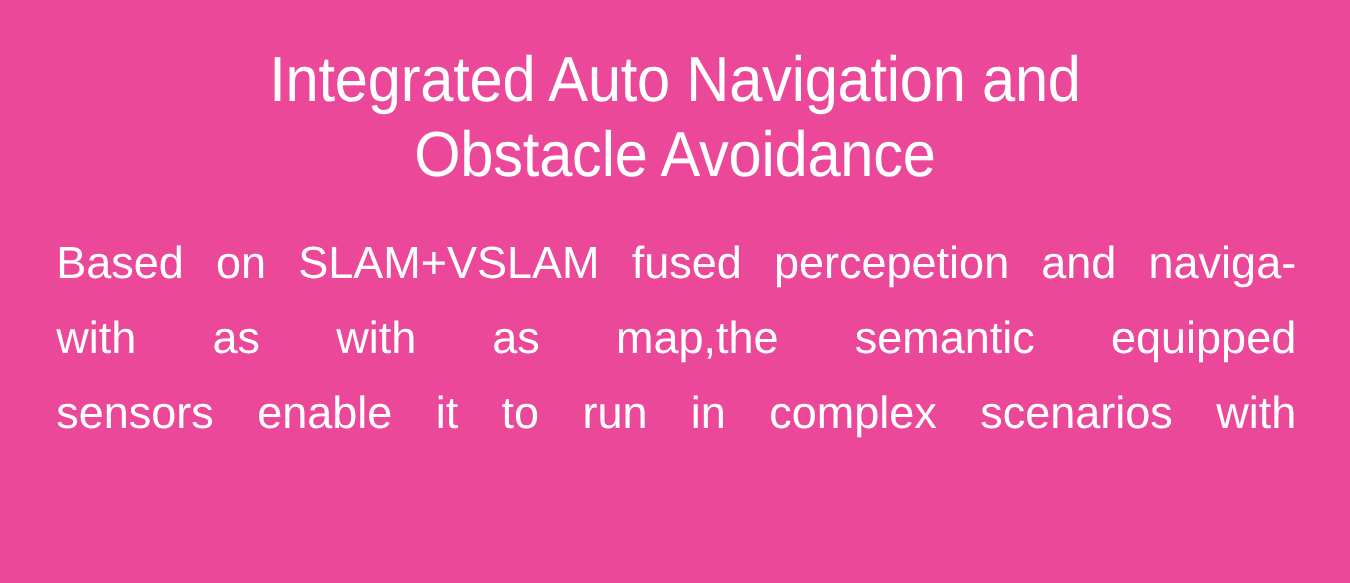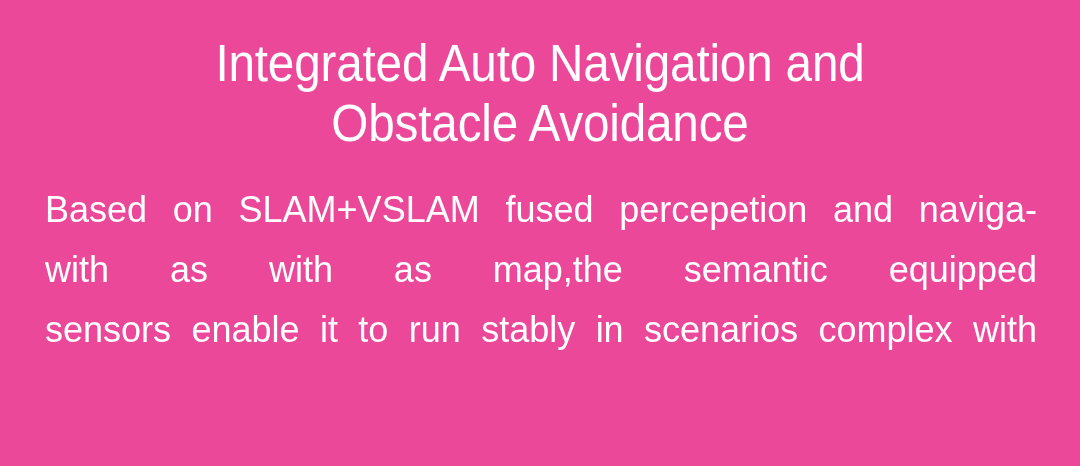--- a/index.html
+++ b/index.html
@@ -106,23 +106,22 @@
       <span>semantic</span>
       <span>equipped</span>
     </div>
 
     <div class="body-line justify">
       <span>sensors</span>
       <span>enable</span>
       <span>it</span>
       <span>to</span>
       <span>run</span>
-      <span>stably</span>
       <span>in</span>
+      <span>complex</span>
       <span>scenarios</span>
-      <span>complex</span>
       <span>with</span>
     </div>
 
 
   </div>
 
 </div>
 
 </body></html>

